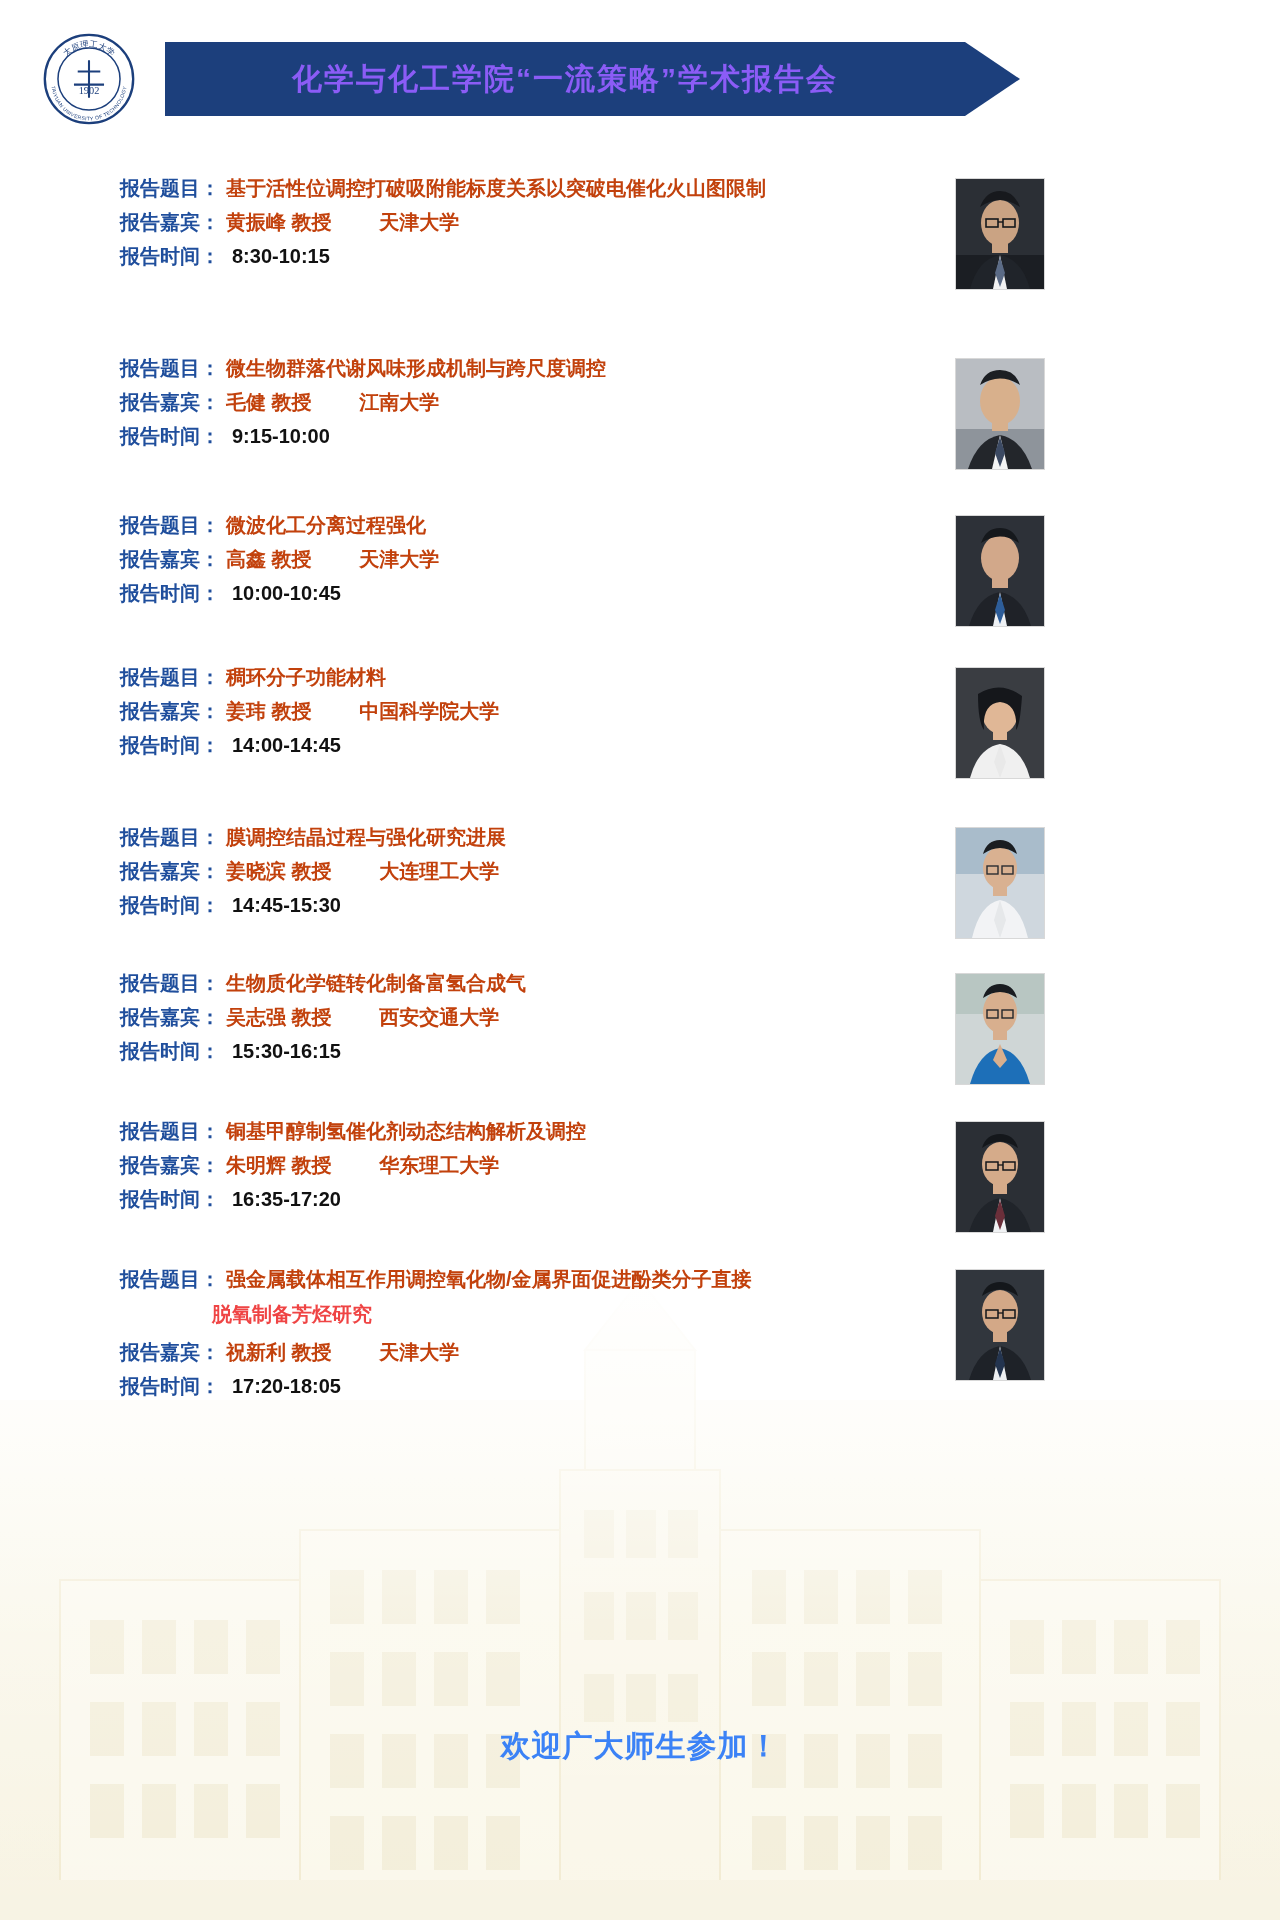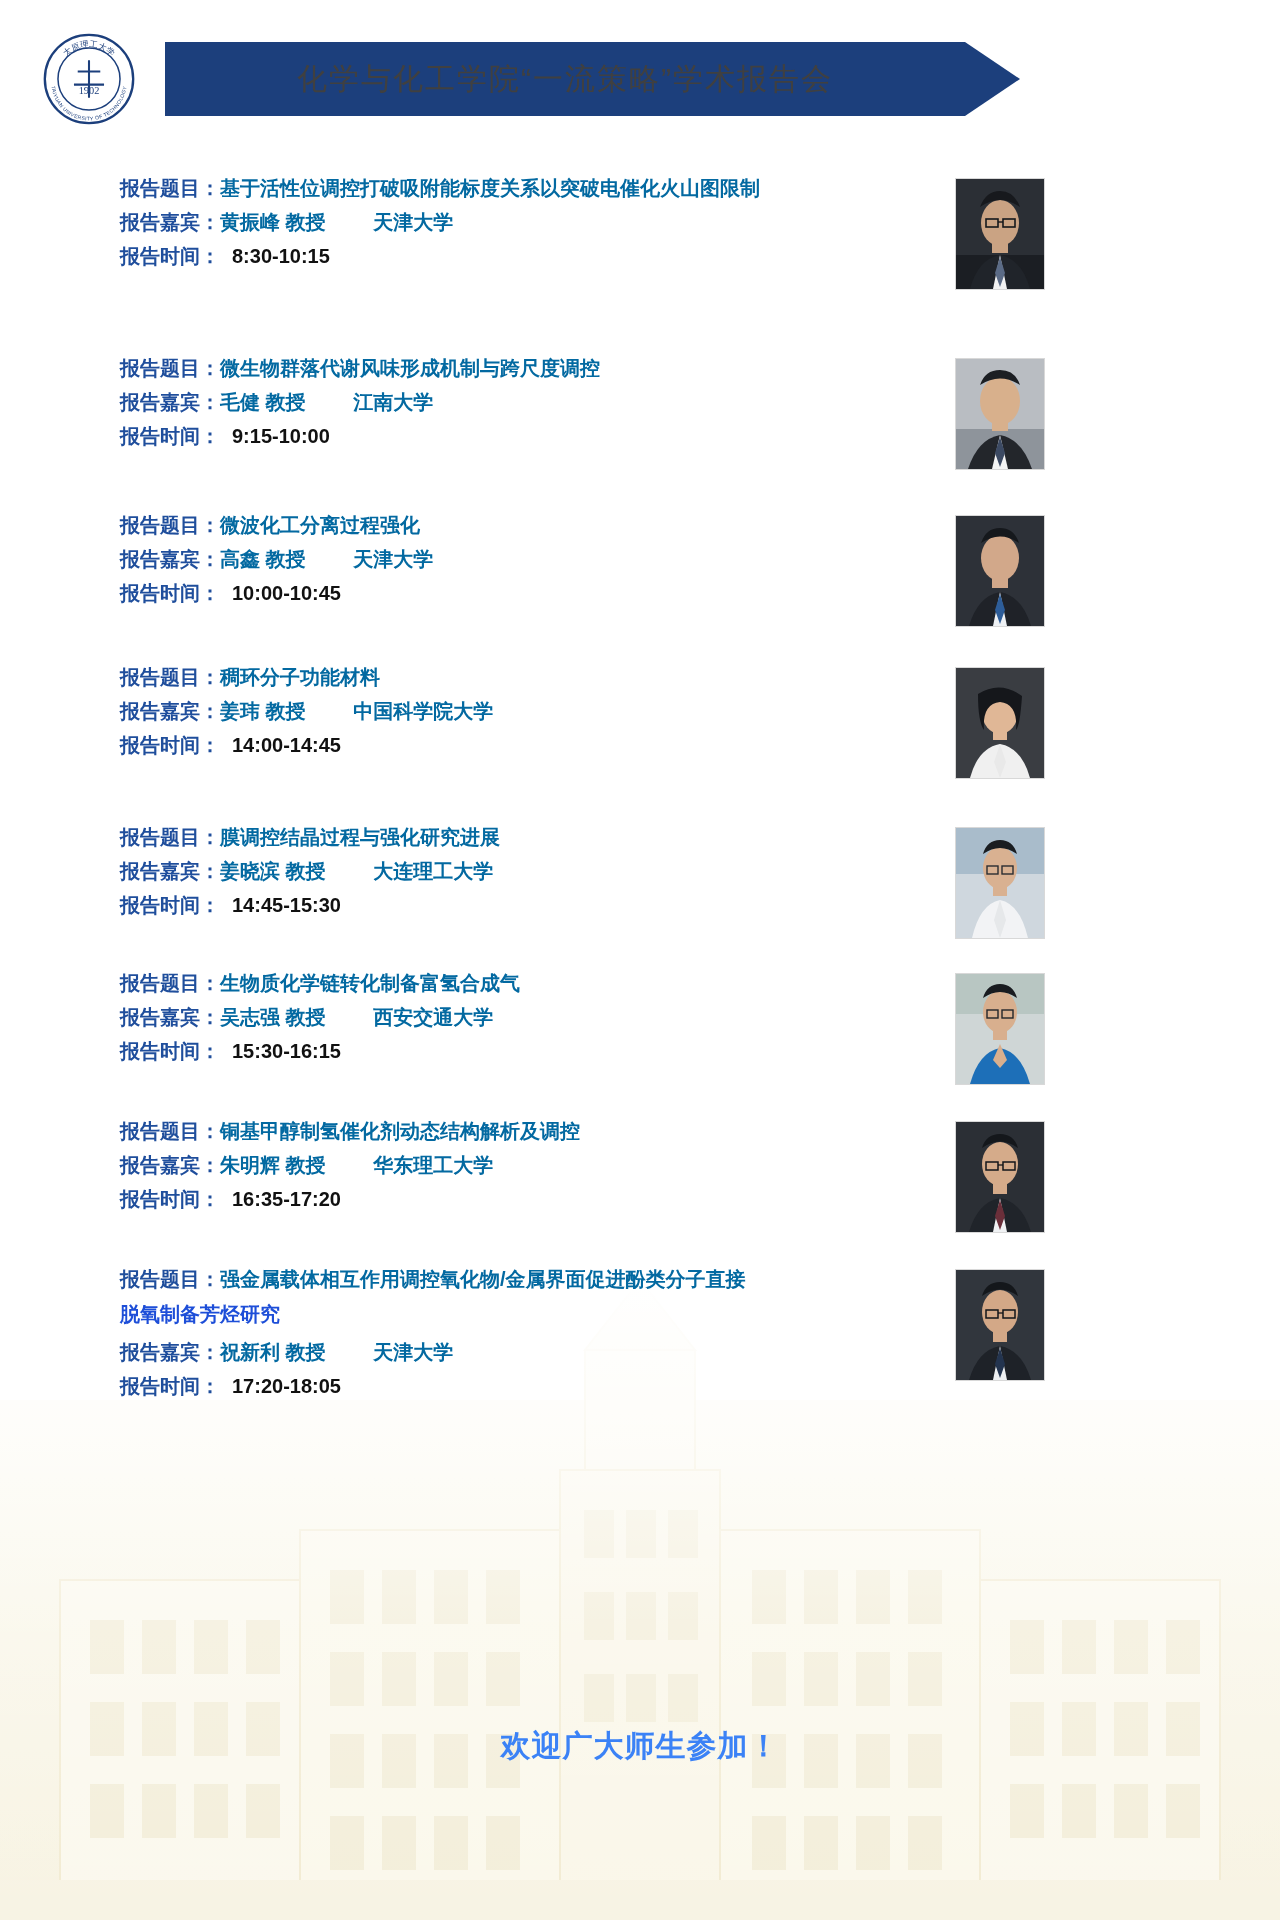--- a/index.html
+++ b/index.html
@@ -63,23 +63,23 @@
   .banner-svg { position:absolute; inset:0; }
   .banner-title {
     position: absolute;
     left: 0;
     top: 0;
     width: 800px;
     height: 74px;
     display: flex;
     align-items: center;
     justify-content: center;
-    color: #404040;
+    color: #8b5cf6;
     font-size: 30px;
-    font-weight: normal;
+    font-weight: bold;
     letter-spacing: 2px;
     white-space: nowrap;
   }
 
   
   .talks {
     position: absolute;
     left: 0;
     top: 178px;
     width: 1280px;
@@ -102,35 +102,37 @@
     margin-bottom: 14px;
   }
   .lbl {
     color: #1f4e9c;
     font-size: 20px;
     font-weight: bold;
     white-space: nowrap;
     flex: 0 0 auto;
   }
   .val {
-    color: #0369a1;
+    color: #c2410c;
     font-size: 20px;
     font-weight: bold;
+    margin-left: 6px;
   }
   .val.time {
     margin-left: 12px;
     color: #111111;
   }
   .val.guest .affil {
     margin-left: 42px;
   }
   .cont-line {
-    color: #1d4ed8;
+    color: #ef4444;
     font-size: 20px;
     font-weight: bold;
+    margin-left: 92px;
     margin-bottom: 14px;
     margin-top: -2px;
   }
   .portrait {
     position: absolute;
     right: 235px;
     top: 0;
     width: 88px;
     height: 110px;
     border: 1px solid #d8d8d8;

